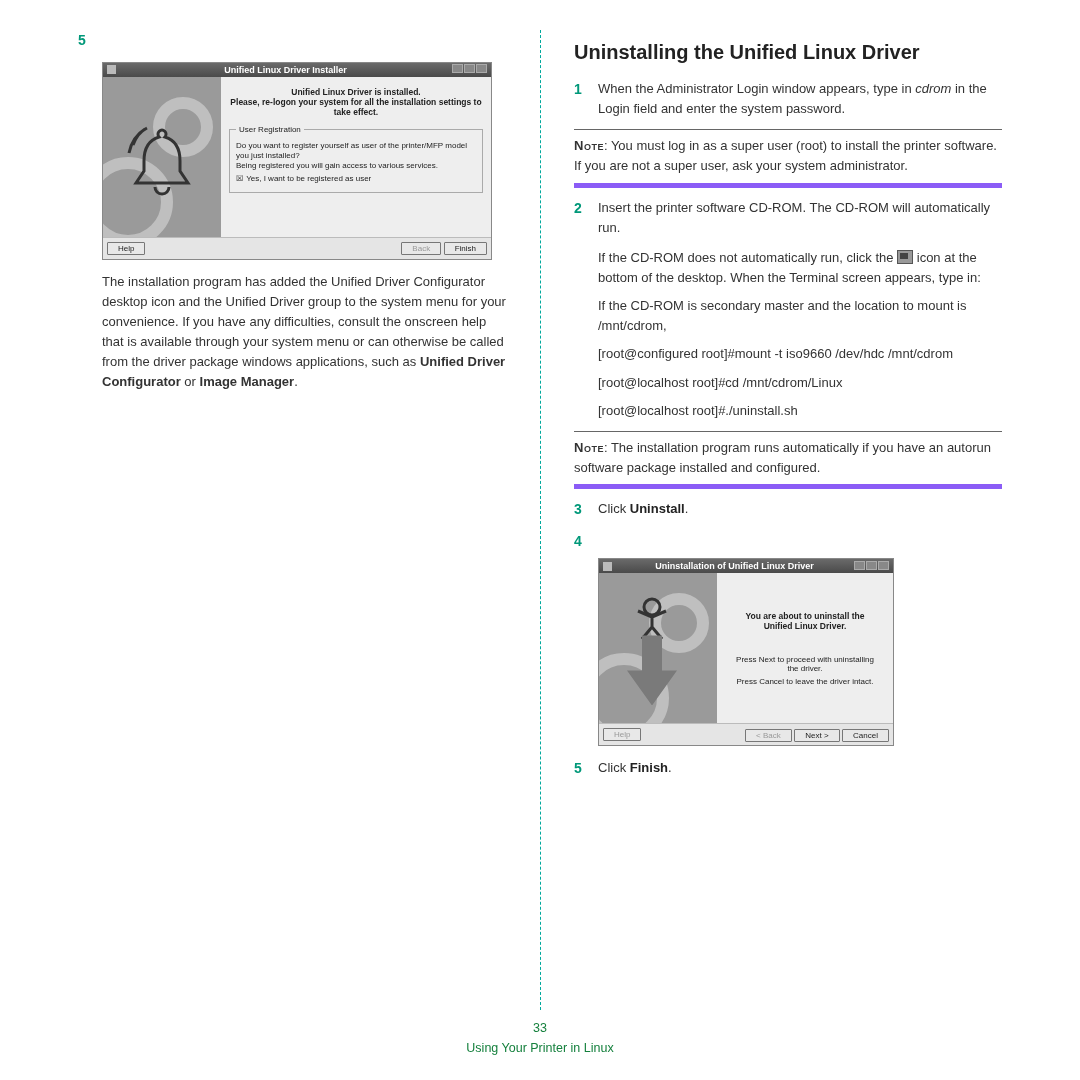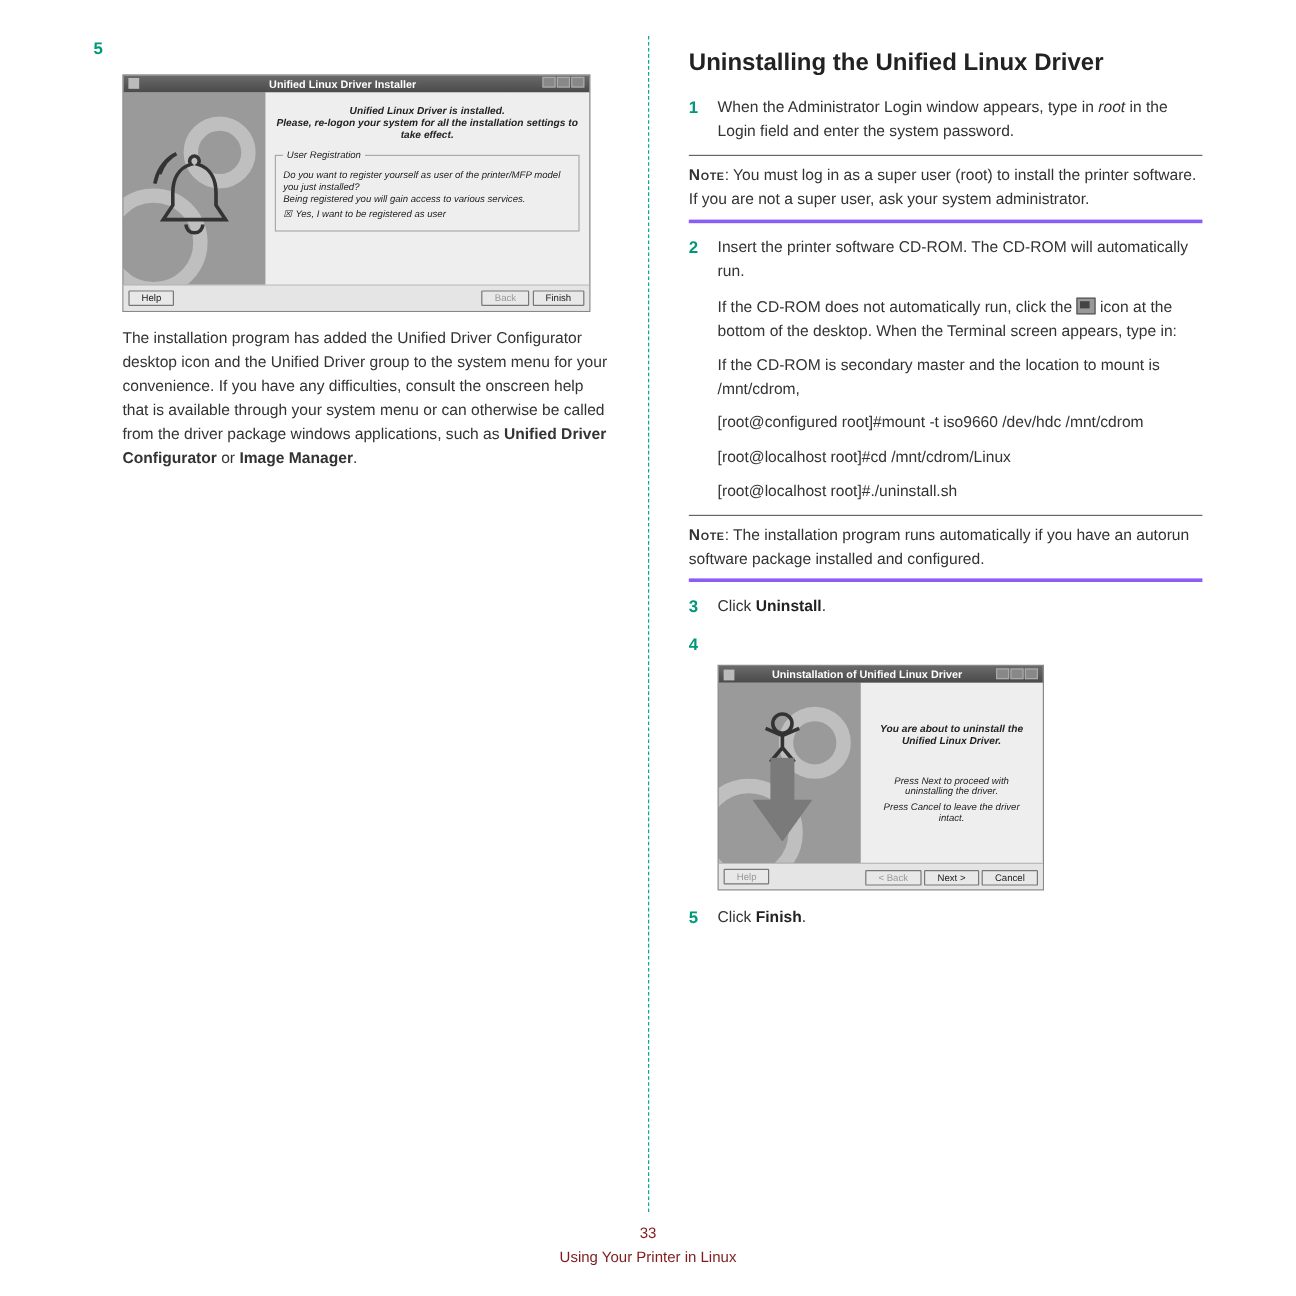--- a/index.html
+++ b/index.html
@@ -34,21 +34,21 @@
     bottom: 70px;
     border-left: 1.5px dashed #00a99d;
   }
   .footer {
     position: absolute;
     bottom: 22px;
     left: 0; right: 0;
     text-align: center;
     font-size: 12.5px;
     line-height: 1.6;
-    color: #7f1d1d;
+    color: #15803d;
   }
   .heading {
     font-size: 20px;
     font-weight: bold;
     color: #222;
     margin: 10px 0 14px 0;
     line-height: 1.25;
   }
   .step {
     display: flex;
@@ -66,21 +66,21 @@
   }
   .step-body { flex: 1; }
   .step-body b { font-weight: bold; color: #222; }
   .step-body i { font-style: italic; }
   .para {
     line-height: 1.55;
     margin-top: 10px;
   }
   .note-block {
     border-top: 1px solid #666;
-    border-bottom: 3px solid #8b5cf6;
+    border-bottom: 5px solid #8b5cf6;
     padding: 6px 0;
     margin: 10px 0;
     line-height: 1.55;
   }
   .note-label {
     font-weight: bold;
     font-variant: small-caps;
     letter-spacing: 0.5px;
   }
   .sub {
@@ -125,23 +125,22 @@
   }
   .mw-sysicon {
     width: 9px; height: 9px; background: #bbb; margin-right: 4px;
   }
   .mw-title { flex: 1; text-align: center; font-weight: bold; }
   .mw-btns span {
     display: inline-block; width: 11px; height: 9px; background: #888; margin-left: 1px; border:1px solid #aaa;
   }
   .mw-body {
     display: flex;
-    background: #737373;
+    background: #eab308;
     min-height: 160px;
-    font-style: italic;
   }
   .mw-art {
     width: 118px;
     background: #9a9a9a;
     position: relative;
     overflow: hidden;
     filter: grayscale(1);
   }
   .mw-content {
     flex: 1;
@@ -180,21 +179,21 @@
     border-radius: 1px;
   }
   .mw-btn.ghost { color:#999; }
   .mw-art .bell {
     position:absolute; left:24px; top:48px; width:70px; height:80px;
   }
   .mw-art .circle { position:absolute; border:12px solid #bfbfbf; border-radius:50%; }
   .mw-art .c1{width:90px;height:90px;left:-20px;top:80px;}
   .mw-art .c2{width:60px;height:60px;left:50px;top:20px;}
 
-  .mock-window.small { width: 272px; margin-left:24px;}
+  .mock-window.small { width: 296px; margin-left:24px;}
   .mw-content.center-only{
     display:flex;flex-direction:column;justify-content:center;align-items:center;
     padding:14px;
   }
   .mw-line{font-size:8.5px;font-weight:bold;margin-bottom:24px;}
   .mw-sub1{font-size:8px;margin-bottom:4px;}
   .mw-sub2{font-size:8px;}
   .mw-art .mascot{
     position:absolute;left:28px;top:20px;width:50px;height:50px;
   }
@@ -255,21 +254,21 @@
       <span>The installation program has added the Unified Driver Configurator desktop icon and the Unified Driver group to the system menu for your convenience. If you have any difficulties, consult the onscreen help that is available through your system menu or can otherwise be called from the driver package windows applications, such as </span><b>Unified Driver Configurator</b><span> or </span><b>Image Manager</b><span>.</span>
     </div>
   </div>
 
   <div class="col col-right">
     <div class="heading">Uninstalling the Unified Linux Driver</div>
 
     <div class="step">
       <div class="step-num">1</div>
       <div class="step-body">
-        <span>When the Administrator Login window appears, type in </span><i>root</i><span> in the Login field and enter the system password.</span>
+        <span>When the Administrator Login window appears, type in </span><i>cdrom</i><span> in the Login field and enter the system password.</span>
       </div>
     </div>
 
     <div class="note-block">
       <span class="note-label">Note</span><span>: You must log in as a super user (root) to install the printer software. If you are not a super user, ask your system administrator.</span>
     </div>
 
     <div class="step">
       <div class="step-num">2</div>
       <div class="step-body">Insert the printer software CD-ROM. The CD-ROM will automatically run.</div>

